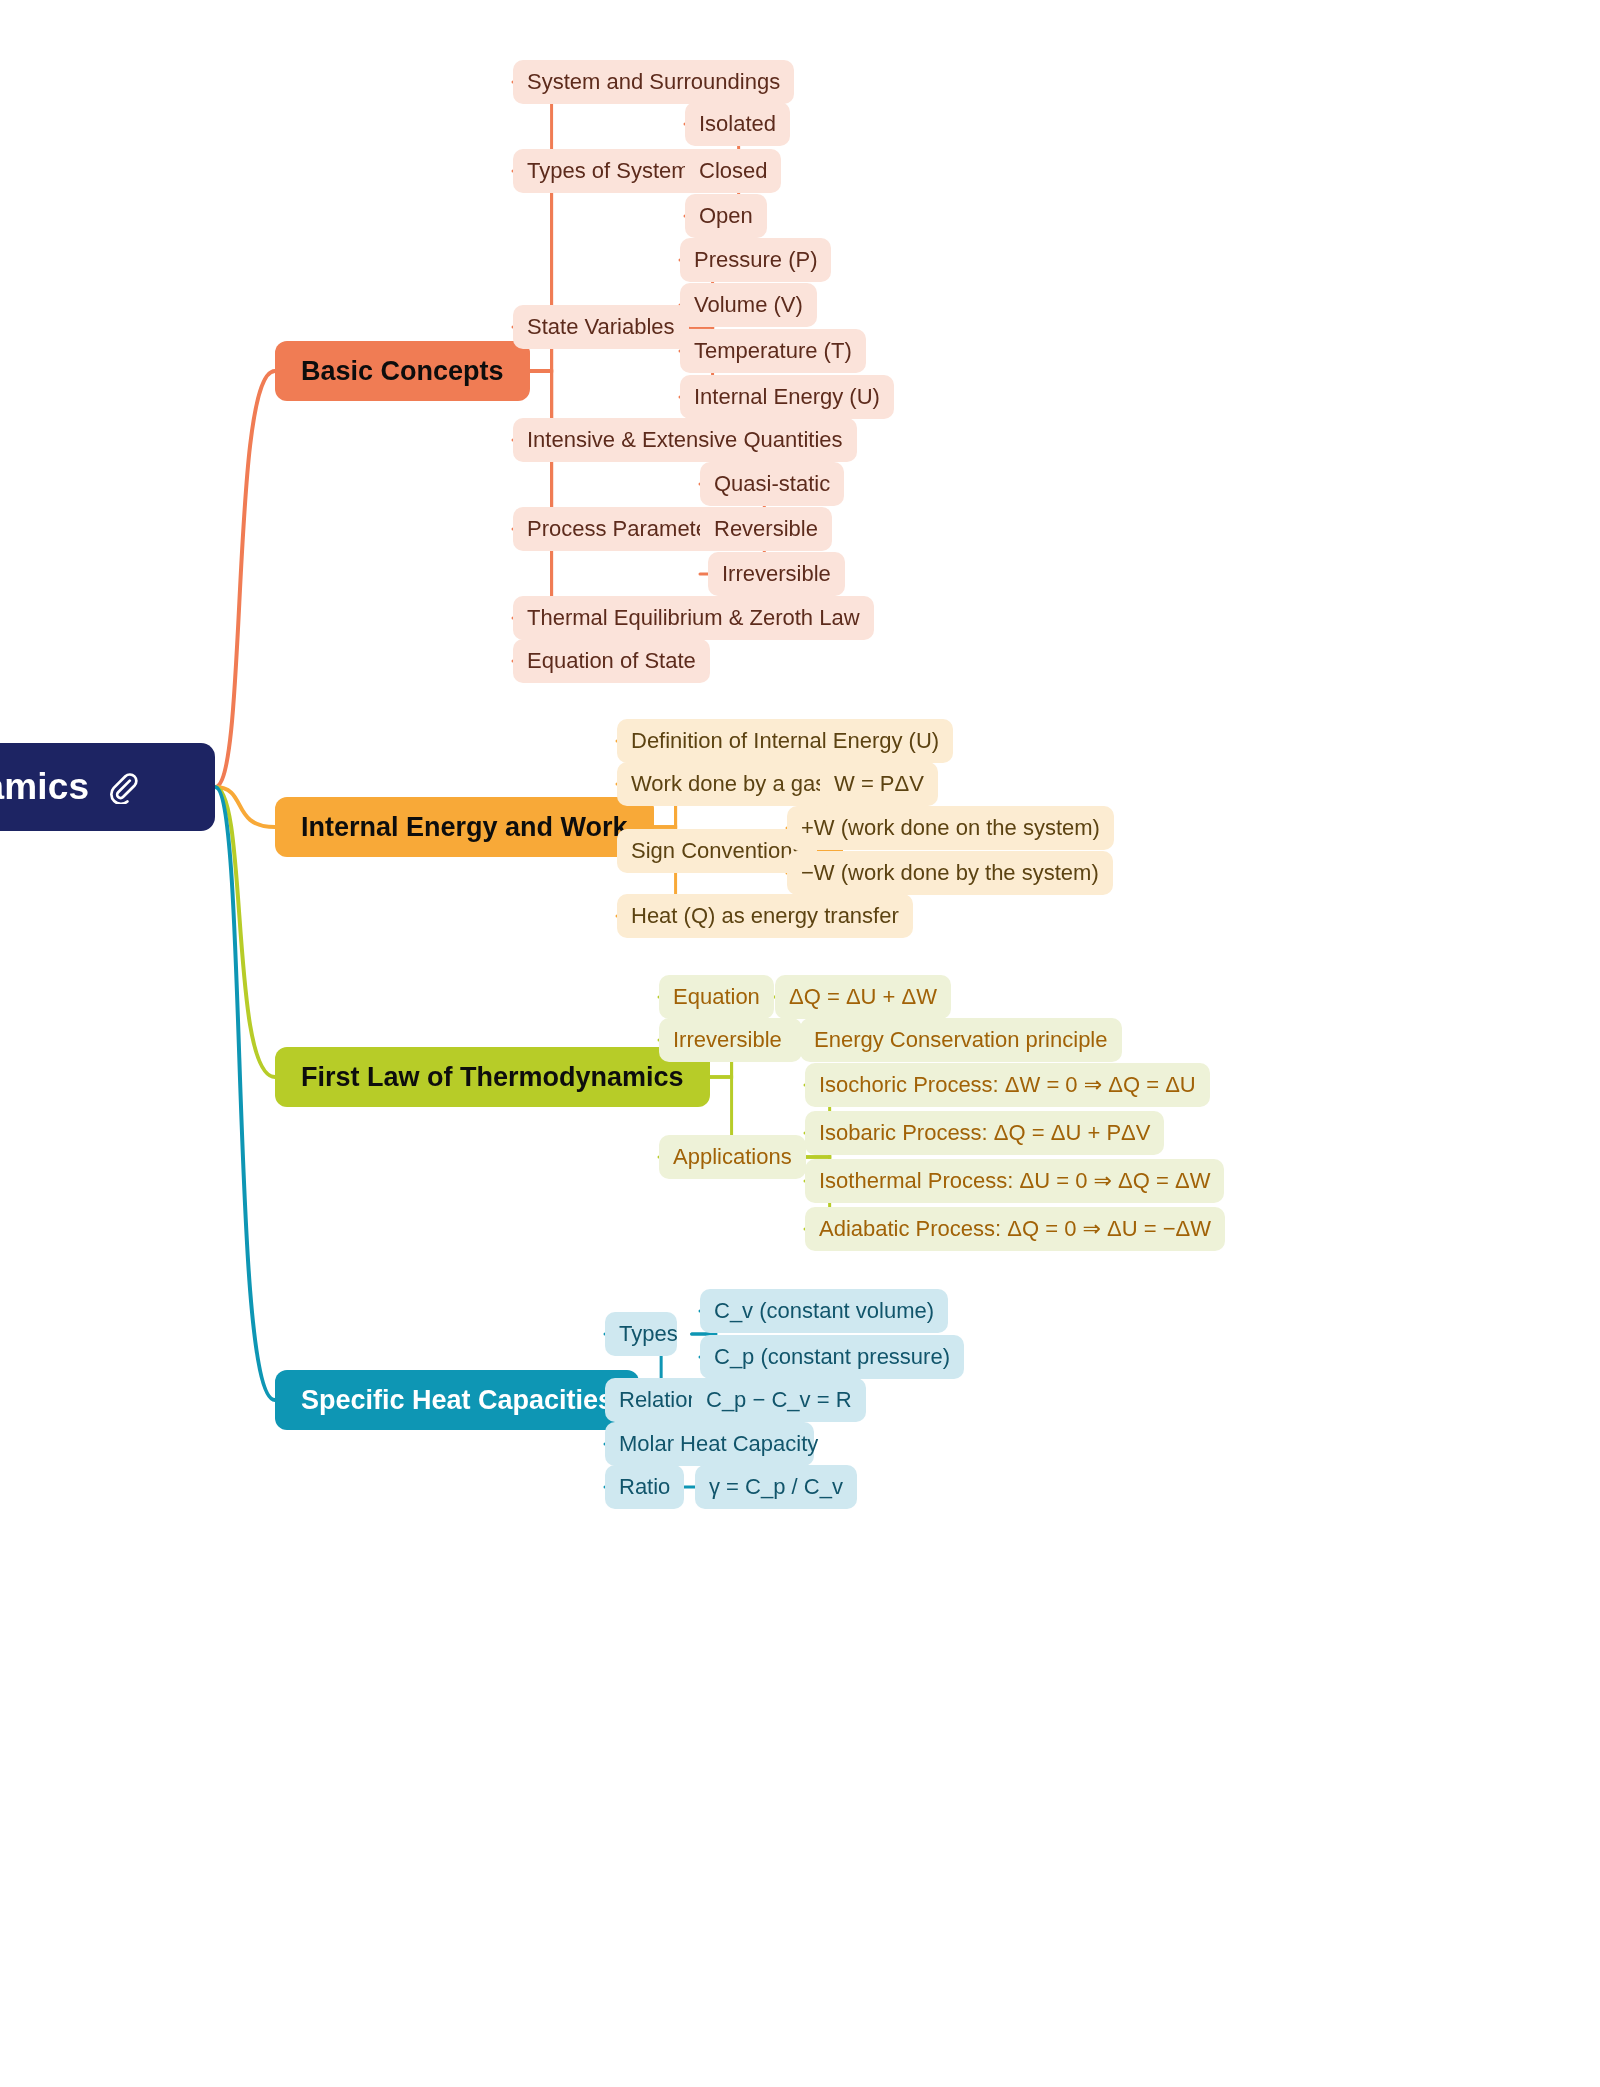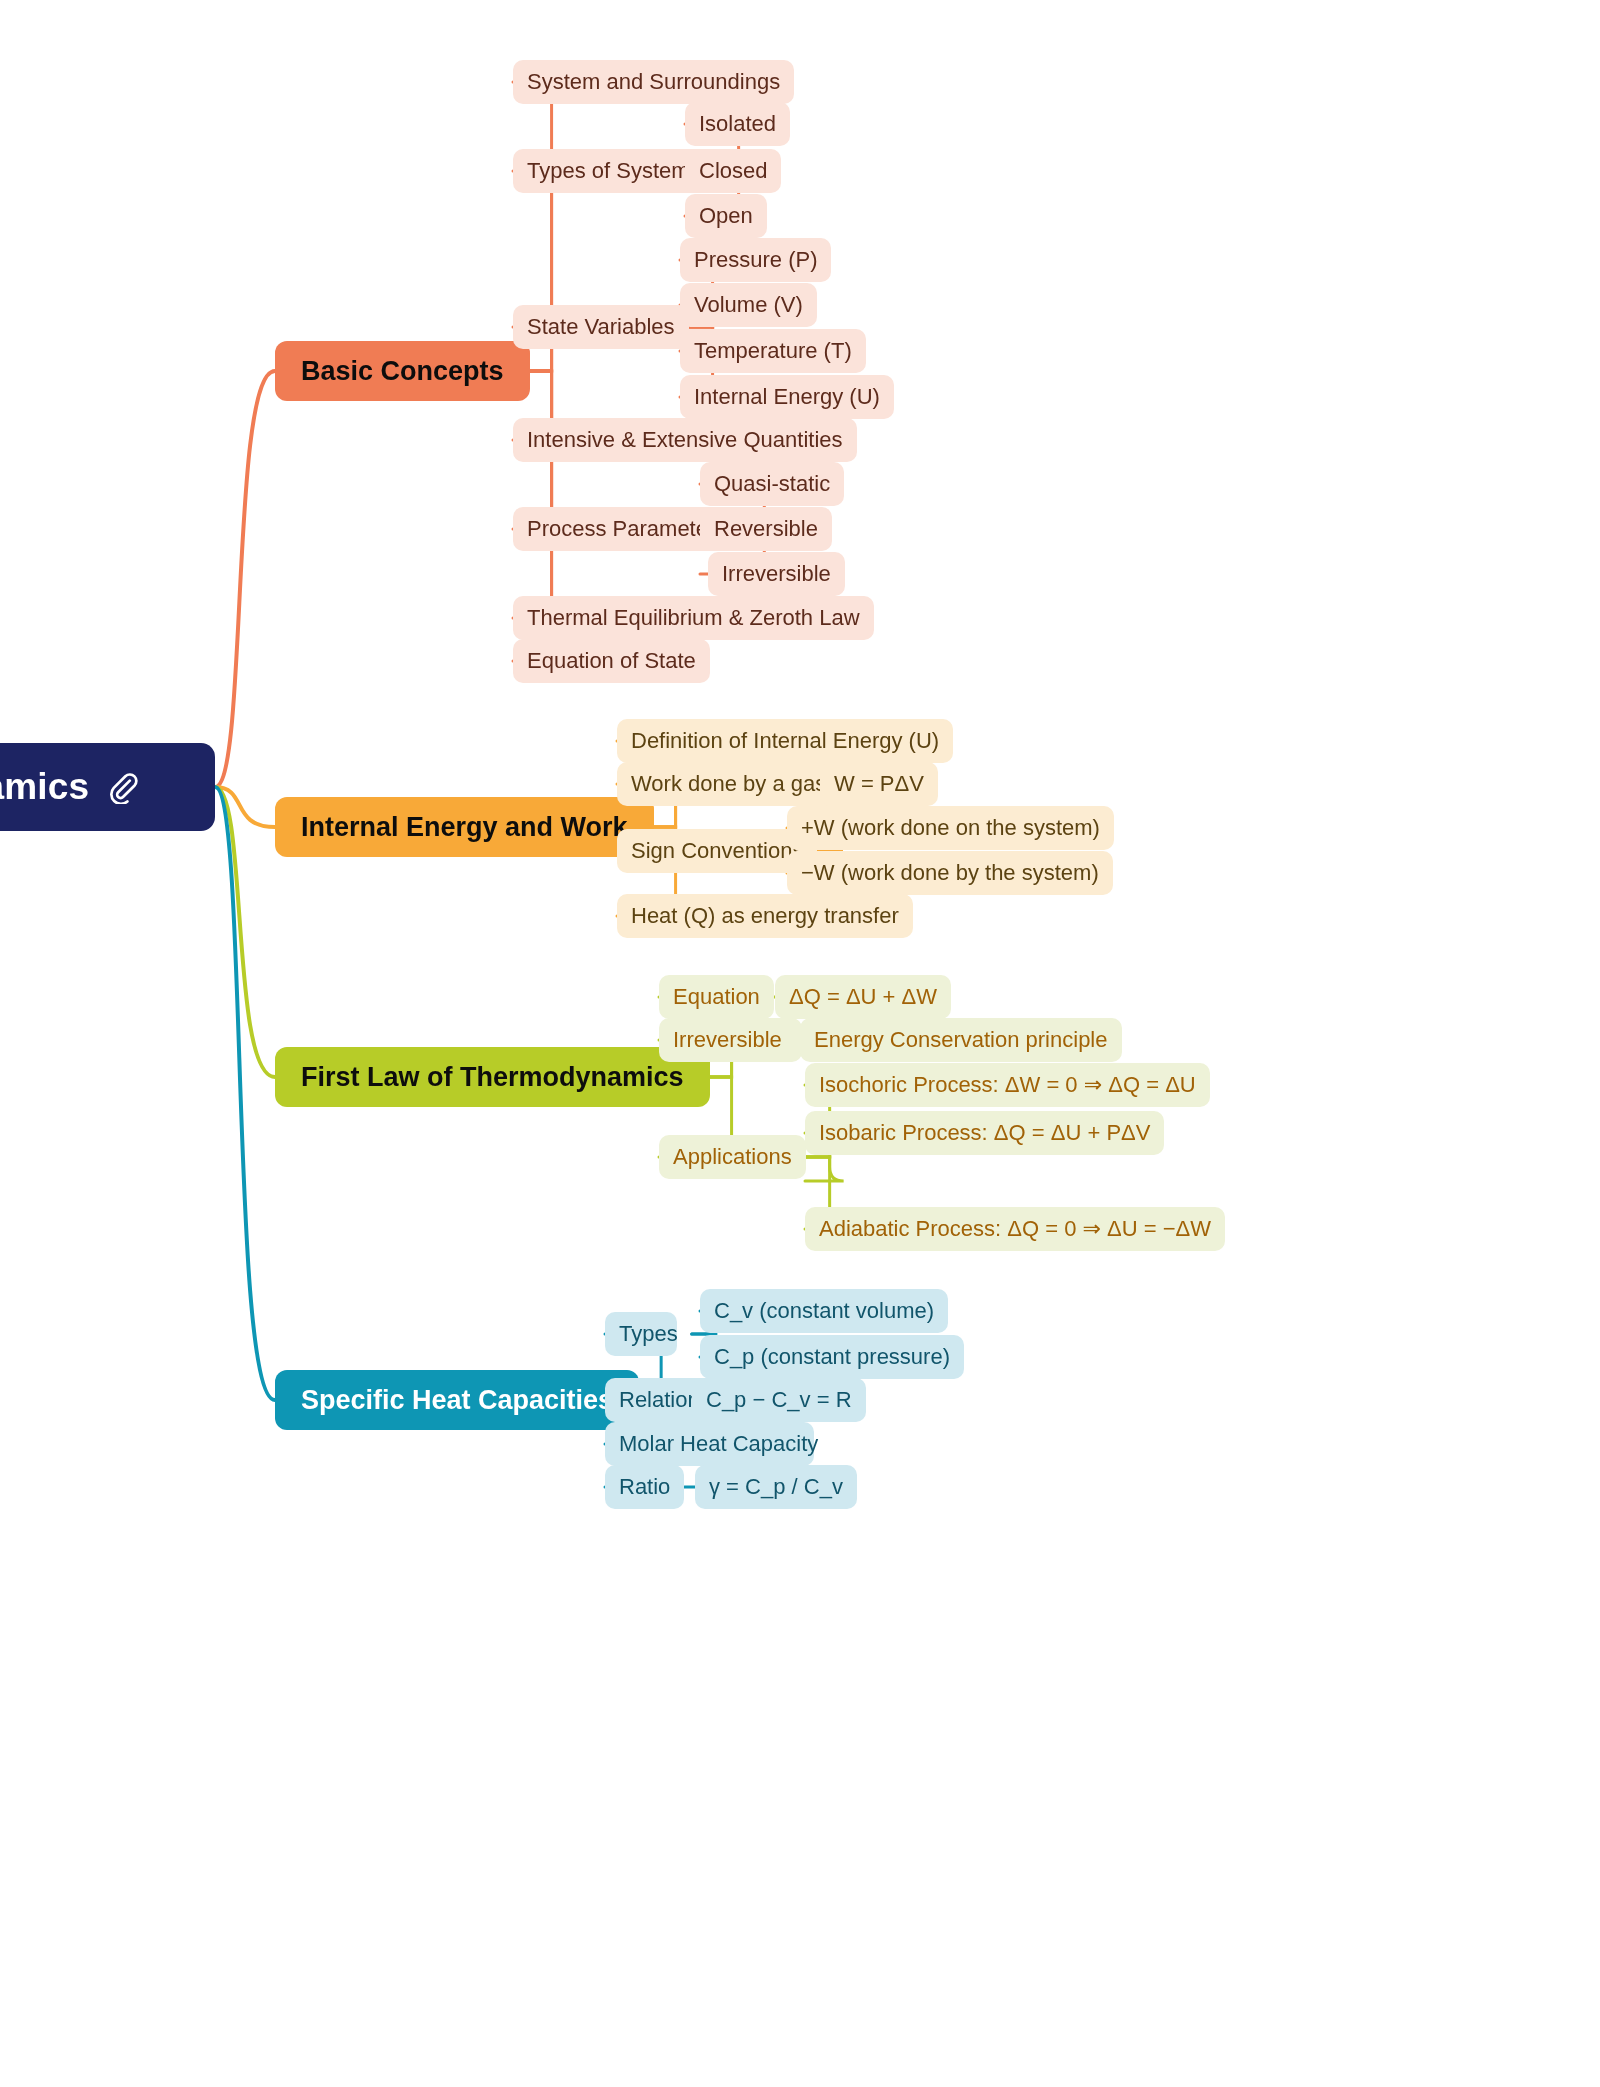--- a/index.html
+++ b/index.html
@@ -198,20 +198,23 @@
     </div>
     <div class="node leaf green" style="left: 659px; top: 1135px; height: 44px; width: 146.641px;">
       <span>Applications</span>
     </div>
     <div class="node leaf green" style="left: 805px; top: 1063px; height: 44px; width: 404.734px;">
       <span>Isochoric Process: ΔW = 0 ⇒ ΔQ = ΔU</span>
     </div>
     <div class="node leaf green" style="left: 805px; top: 1111px; height: 44px; width: 359.422px;">
       <span>Isobaric Process: ΔQ = ΔU + PΔV</span>
     </div>
+    <div class="node leaf green" style="left: 805px; top: 1159px; height: 44px; width: 419.406px;">
+      <span>Isothermal Process: ΔU = 0 ⇒ ΔQ = ΔW</span>
+    </div>
     <div class="node leaf green" style="left: 805px; top: 1207px; height: 44px; width: 420.047px;">
       <span>Adiabatic Process: ΔQ = 0 ⇒ ΔU = −ΔW</span>
     </div>
     <div class="node branch teal" style="left: 275px; top: 1370px; height: 60px; width: 364.141px;">
       <span>Specific Heat Capacities</span>
     </div>
     <div class="node leaf teal" style="left: 605px; top: 1312px; height: 44px; width: 72px;">
       <span>Types</span>
     </div>
     <div class="node leaf teal" style="left: 700px; top: 1289px; height: 44px; width: 248.094px;">

